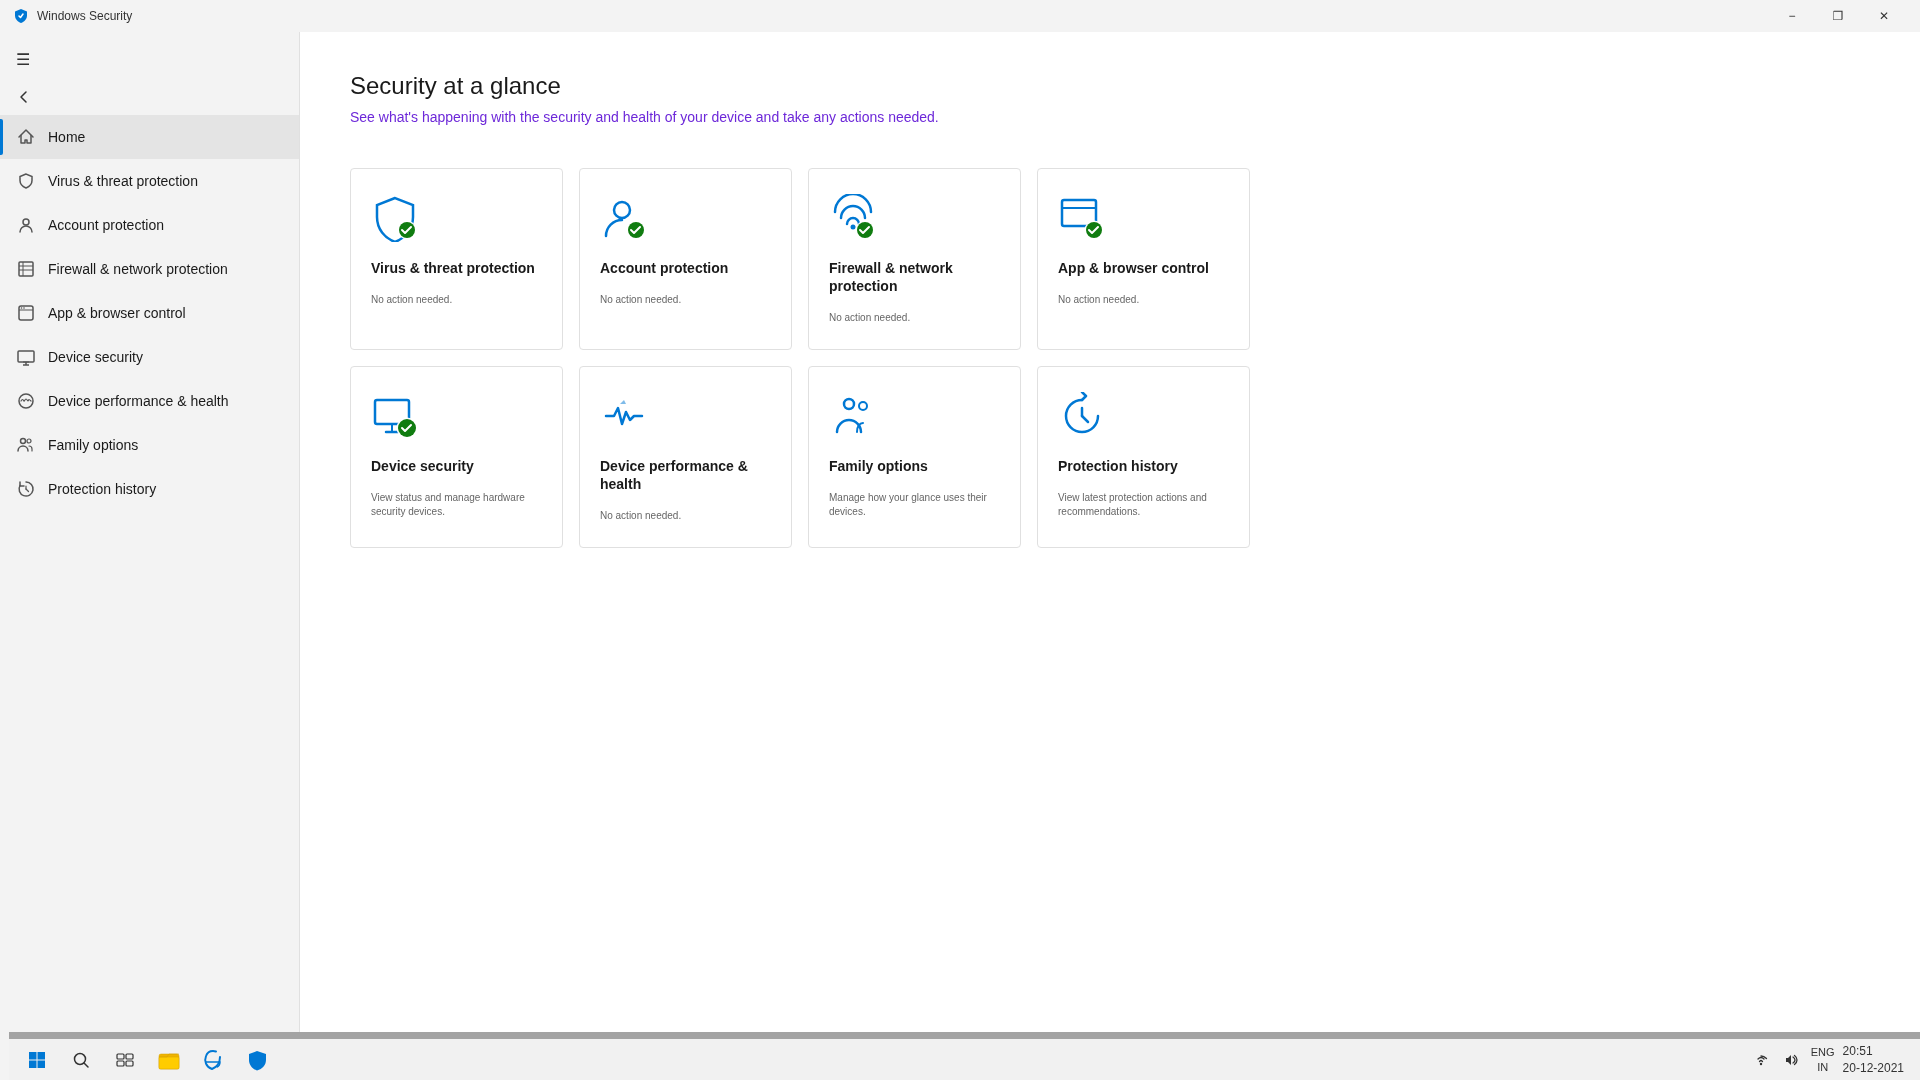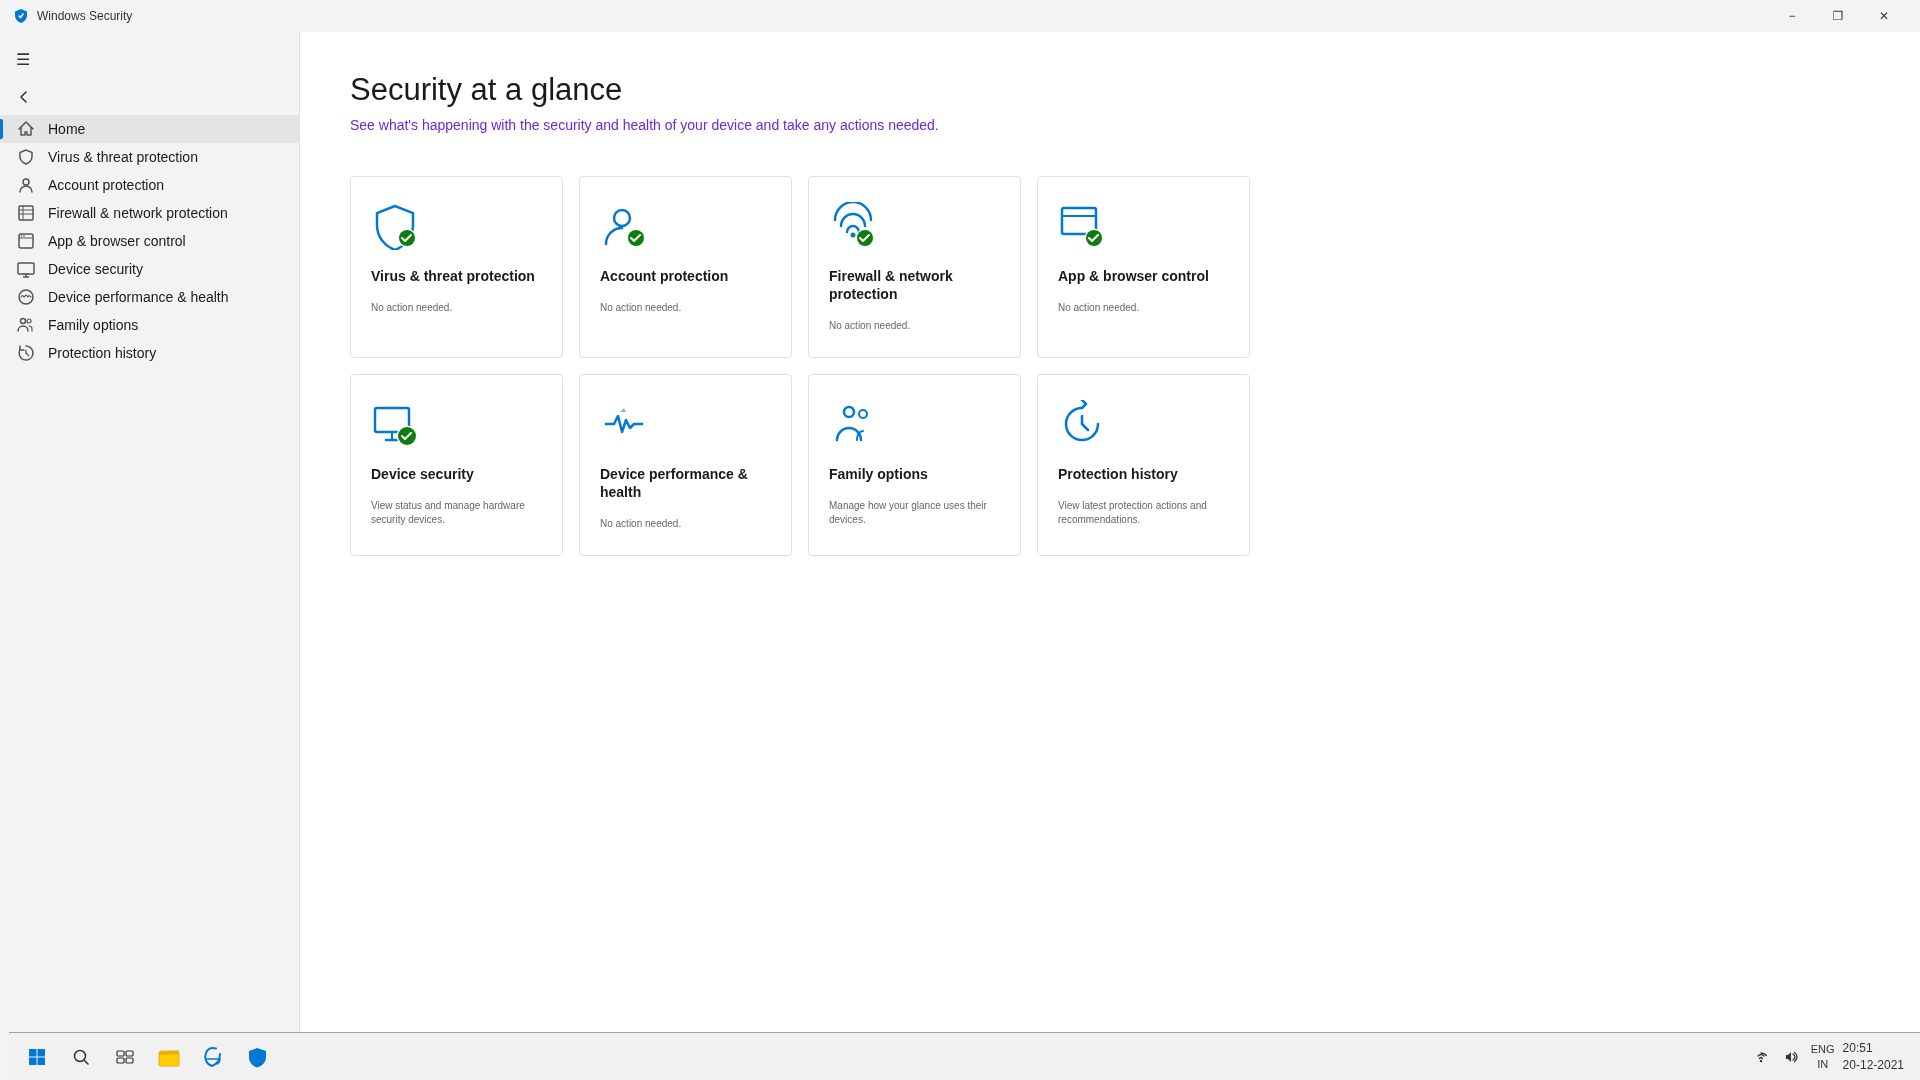--- a/index.html
+++ b/index.html
@@ -49,21 +49,21 @@
       padding: 10px 16px;
       cursor: pointer;
       font-size: 14px;
       color: #333;
       display: flex; align-items: center; gap: 8px;
     }
     .sidebar-item {
       display: flex;
       align-items: center;
       gap: 12px;
-      padding: 4px 16px;
+      padding: 12px 16px;
       cursor: pointer;
       font-size: 14px;
       color: #1a1a1a;
       position: relative;
     }
     .sidebar-item.active {
       background: rgba(0,0,0,0.06);
     }
     .sidebar-item.active::before {
       content: '';
@@ -79,21 +79,21 @@
     .sidebar-bottom { margin-top: auto; padding-bottom: 16px; }
 
     
     .main-content {
       flex: 1;
       background: white;
       padding: 40px 50px;
       overflow-y: auto;
     }
     .page-title {
-      font-size: 31px;
+      font-size: 24px;
       font-weight: 300;
       color: #1a1a1a;
       margin-bottom: 8px;
     }
     .page-subtitle {
       font-size: 14px;
       color: #6d28d9;
       margin-bottom: 40px;
       line-height: 1.4;
     }
@@ -122,21 +122,21 @@
 
     
     .taskbar {
       height: 48px;
       background: rgba(240,240,240,0.95);
       display: flex;
       align-items: center;
       padding: 0 8px;
       gap: 4px;
       flex-shrink: 0;
-      border-top: 1px solid #a3a3a3;
+      border-top: 7px solid #a3a3a3;
       margin-left: 9px;
     }
     .taskbar-start {
       width: 40px; height: 40px; display: flex; align-items: center; justify-content: center; cursor: pointer; border-radius: 4px;
     }
     .taskbar-btn {
       width: 40px; height: 40px; display: flex; align-items: center; justify-content: center; cursor: pointer; border-radius: 4px;
     }
     .taskbar-spacer { flex: 1; }
     .taskbar-right {

